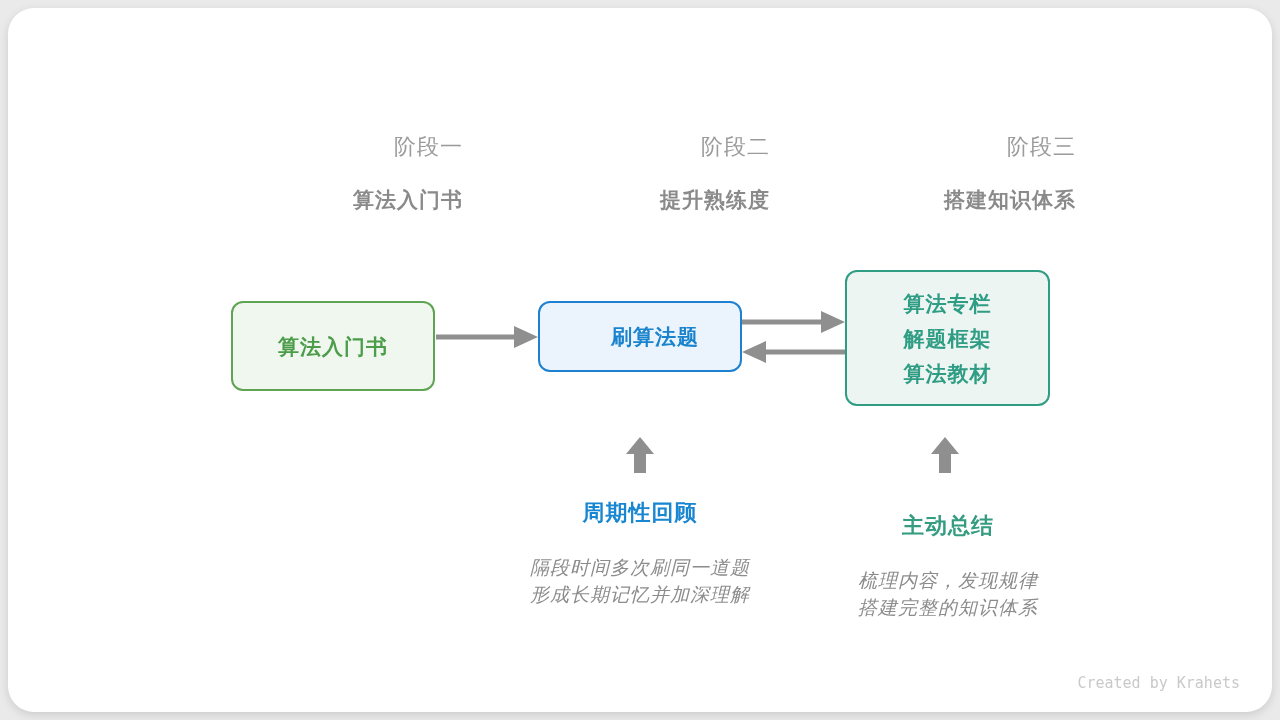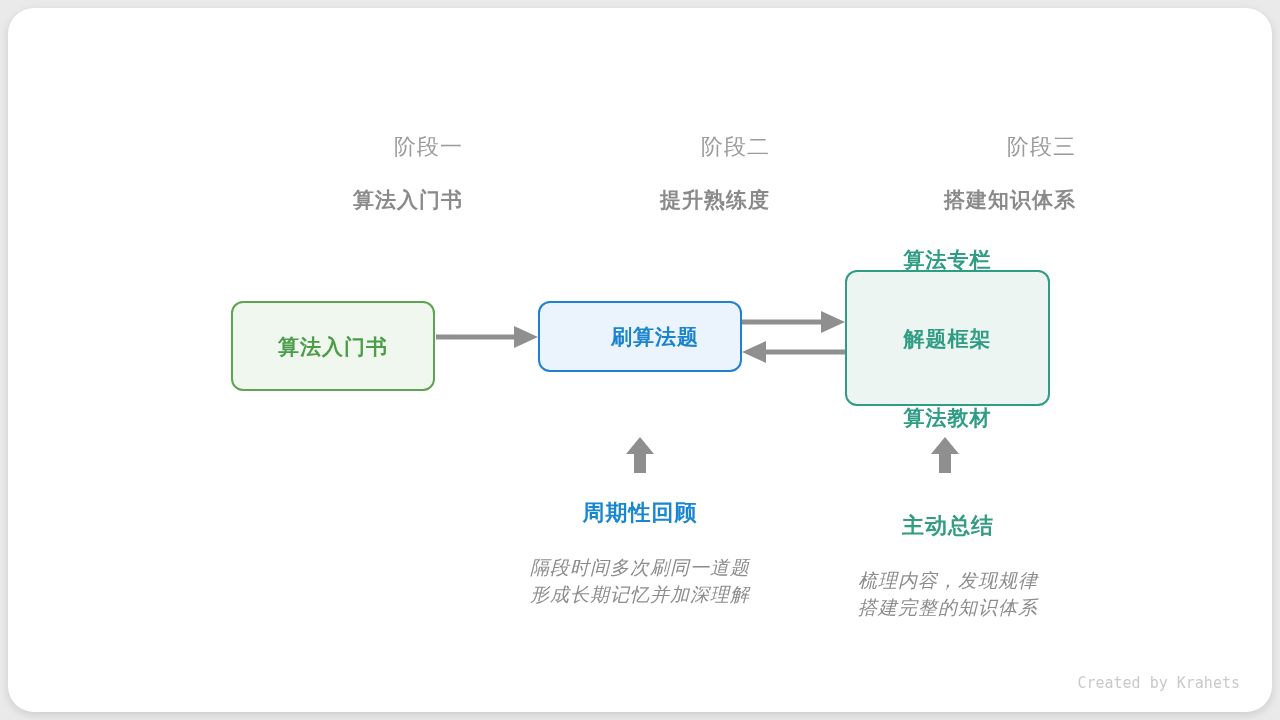--- a/index.html
+++ b/index.html
@@ -32,21 +32,21 @@
   
   .node {
     box-sizing: border-box;
     border-radius: 12px;
     display: flex; flex-direction: column;
     align-items: center; justify-content: center;
     font-size: 21px; font-weight: 700; letter-spacing: 1px;
   }
   .node-green  { border: 2px solid #5fa453; background: #f0f7ee; color: #4c9d4a; }
   .node-blue   { border: 2px solid #1e80d1; background: #ebf4fc; color: #1a83cd; padding-left: 30px; }
-  .node-teal   { border: 2px solid #2f9c84; background: #ecf5f1; color: #2f9c84; gap: 44px; }
+  .node-teal   { border: 2px solid #2f9c84; background: #ecf5f1; color: #2f9c84; }
   .node-line { line-height: 35px; }
 
   
   svg.arrows { position: absolute; left: 0; top: 0; pointer-events: none; }
   .arrow-shape { fill: #8f8f8f; stroke: none; }
   .arrow-line  { stroke: #8f8f8f; stroke-width: 5; }
 
   
   .annotation { width: 340px; text-align: center; }
   .annotation-title {

